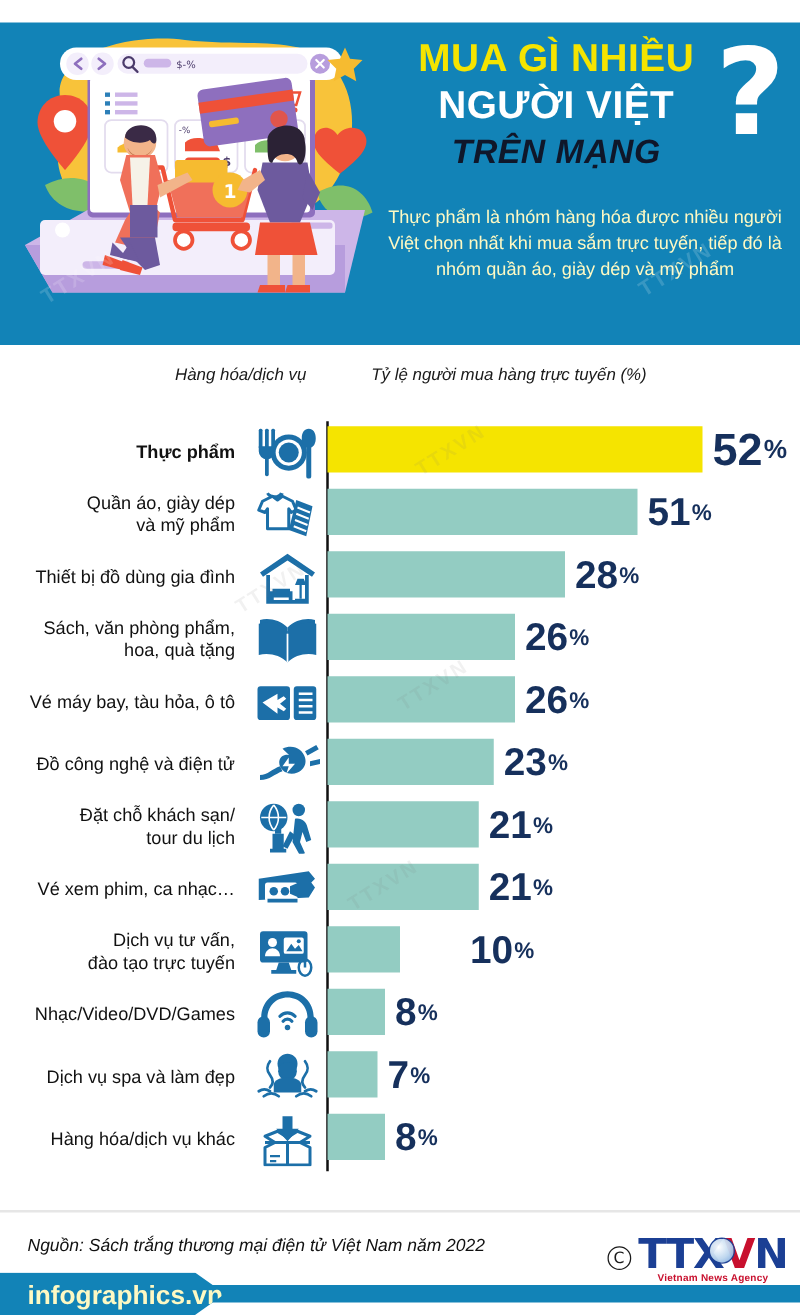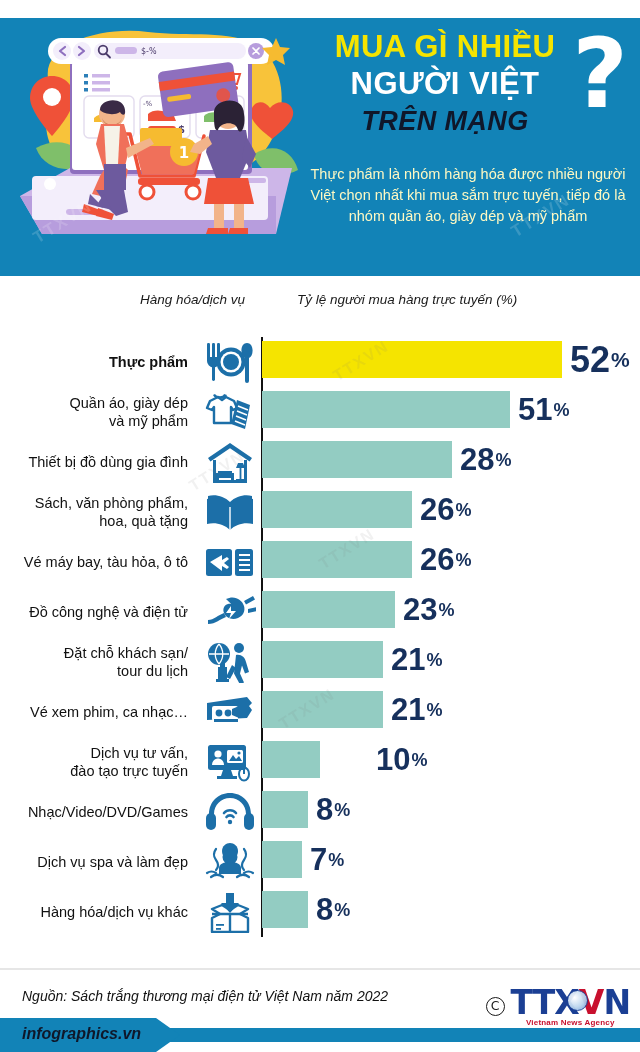--- a/index.html
+++ b/index.html
@@ -195,21 +195,21 @@
     position: absolute; left: 0; top: 10px; width: 640px; height: 14px;
     background: #1283b7;
   }
   #footer-tag {
     position: absolute; left: 0; top: 0; width: 180px; height: 34px;
     background: #1283b7;
     clip-path: polygon(0 0, 156px 0, 180px 17px, 156px 34px, 0 34px);
   }
   #footer-tag span {
     position: absolute; left: 22px; top: 7px;
-    font-style: italic; font-weight: bold; font-size: 16px; color: #0f172a;
+    font-weight: bold; font-size: 21px; color: #fef9c3;
   }
   #footer-white-strip {
     position: absolute; left: 0; top: 968px; width: 640px; height: 2px;
     background: #e6e6e6;
   }
 </style>
 </head>
 <body>
 
 <div id="page">

